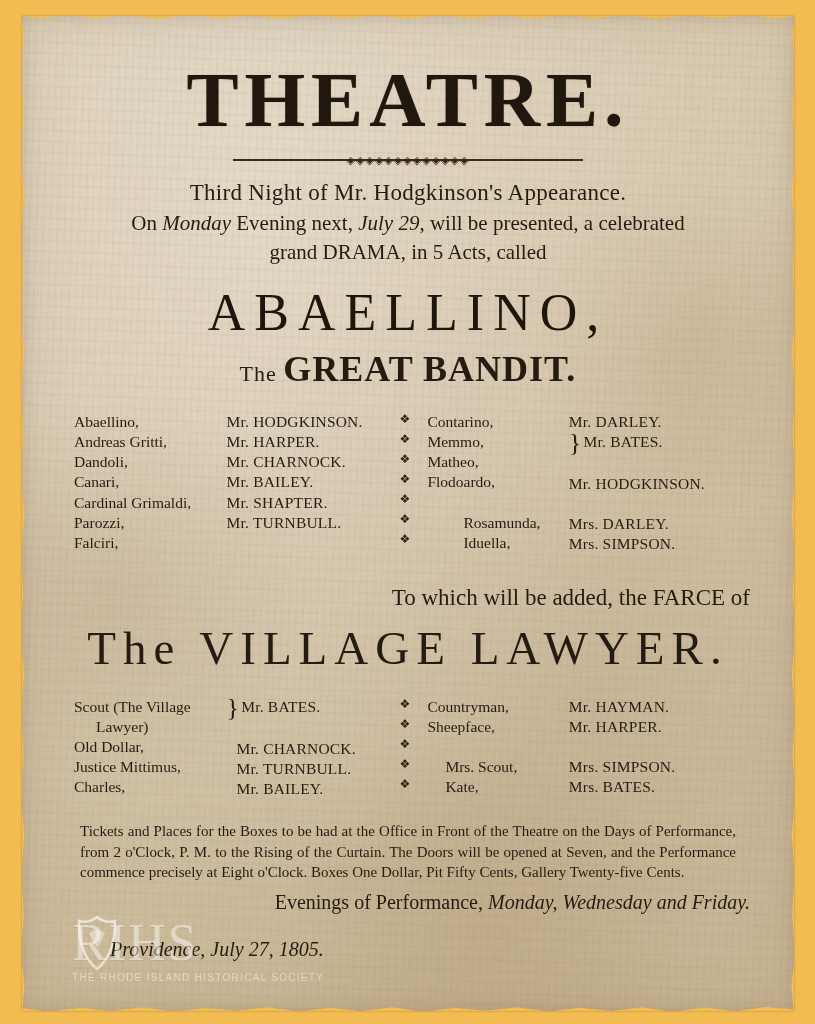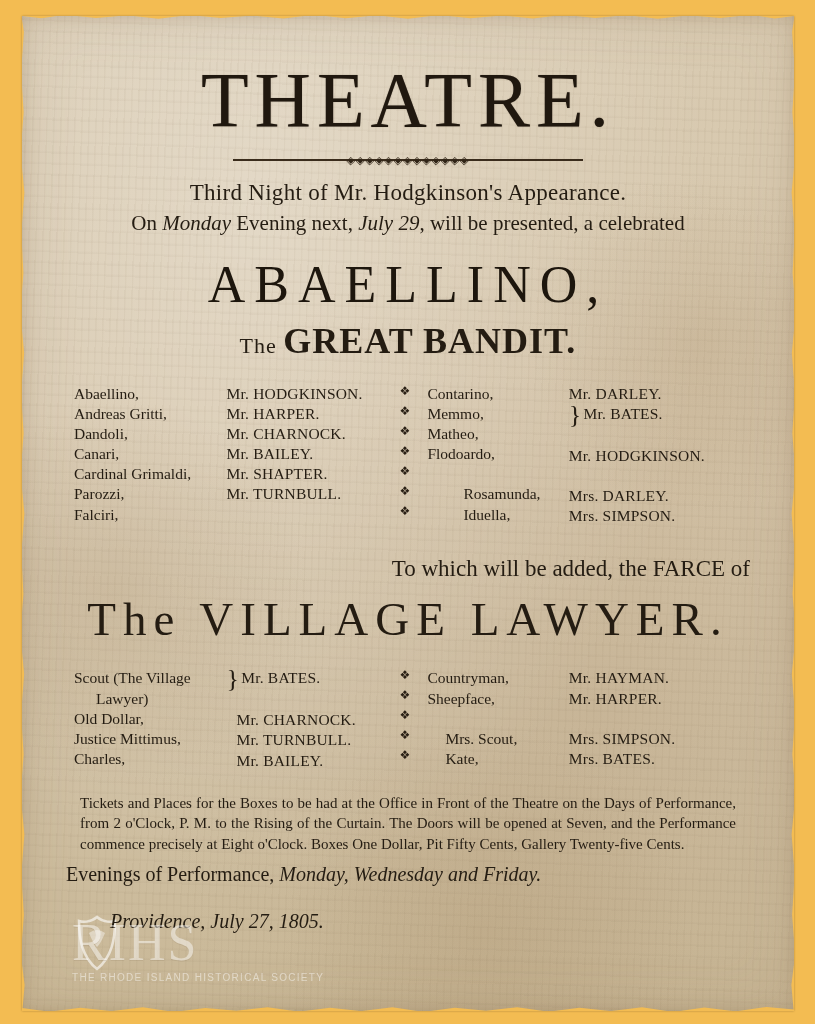--- a/index.html
+++ b/index.html
@@ -85,21 +85,21 @@
     z-index: 2;
     padding: 40px 44px 0 44px;
     text-align: center;
   }
 
   
   .theatre-title {
     font-family: "Liberation Serif", serif;
     font-size: 78px;
     line-height: 0.98;
-    font-weight: 400;
+    font-weight: 700;
     letter-spacing: 6px;
     margin: 6px 0 0 0;
     color: #20180f;
     text-shadow: 0 0 1px rgba(40,28,15,0.45);
   }
   .rule-orn {
     margin: 16px auto 14px auto;
     width: 350px;
     height: 12px;
     position: relative;
@@ -202,21 +202,21 @@
   
   .notice {
     margin: 22px 14px 0 14px;
     font-size: 15px;
     line-height: 1.38;
     text-align: justify;
   }
   .evenings {
     margin: 8px 0 0 0;
     font-size: 20px;
-    text-align: left;
+    text-align: right;
   }
   .imprint {
     margin: 24px 0 0 0;
     font-size: 20px;
     font-style: italic;
     text-align: left;
     padding-left: 44px;
   }
 
   
@@ -272,20 +272,21 @@
       <div class="rule-orn">
         <div class="bar"></div>
         <div class="dots">◈◈◈◈◈◈◈◈◈◈◈◈◈</div>
       </div>
 
       <div class="line-a">Third Night of Mr. Hodgkinson's Appearance.</div>
 
       <div class="line-b">
         <span>On </span><span class="ital">Monday</span><span> Evening next, </span><span class="ital">July 29</span><span>, will be presented, a celebrated</span>
       </div>
+      <div class="line-b">grand DRAMA, in 5 Acts, called</div>
 
       <div class="play-title">ABAELLINO,</div>
 
       <div class="play-sub">
         <span class="small">The </span><span>GREAT BANDIT.</span>
       </div>
 
       <div class="cast">
         <div class="col col-roles">
           <div class="cast-row">Abaellino,</div>

